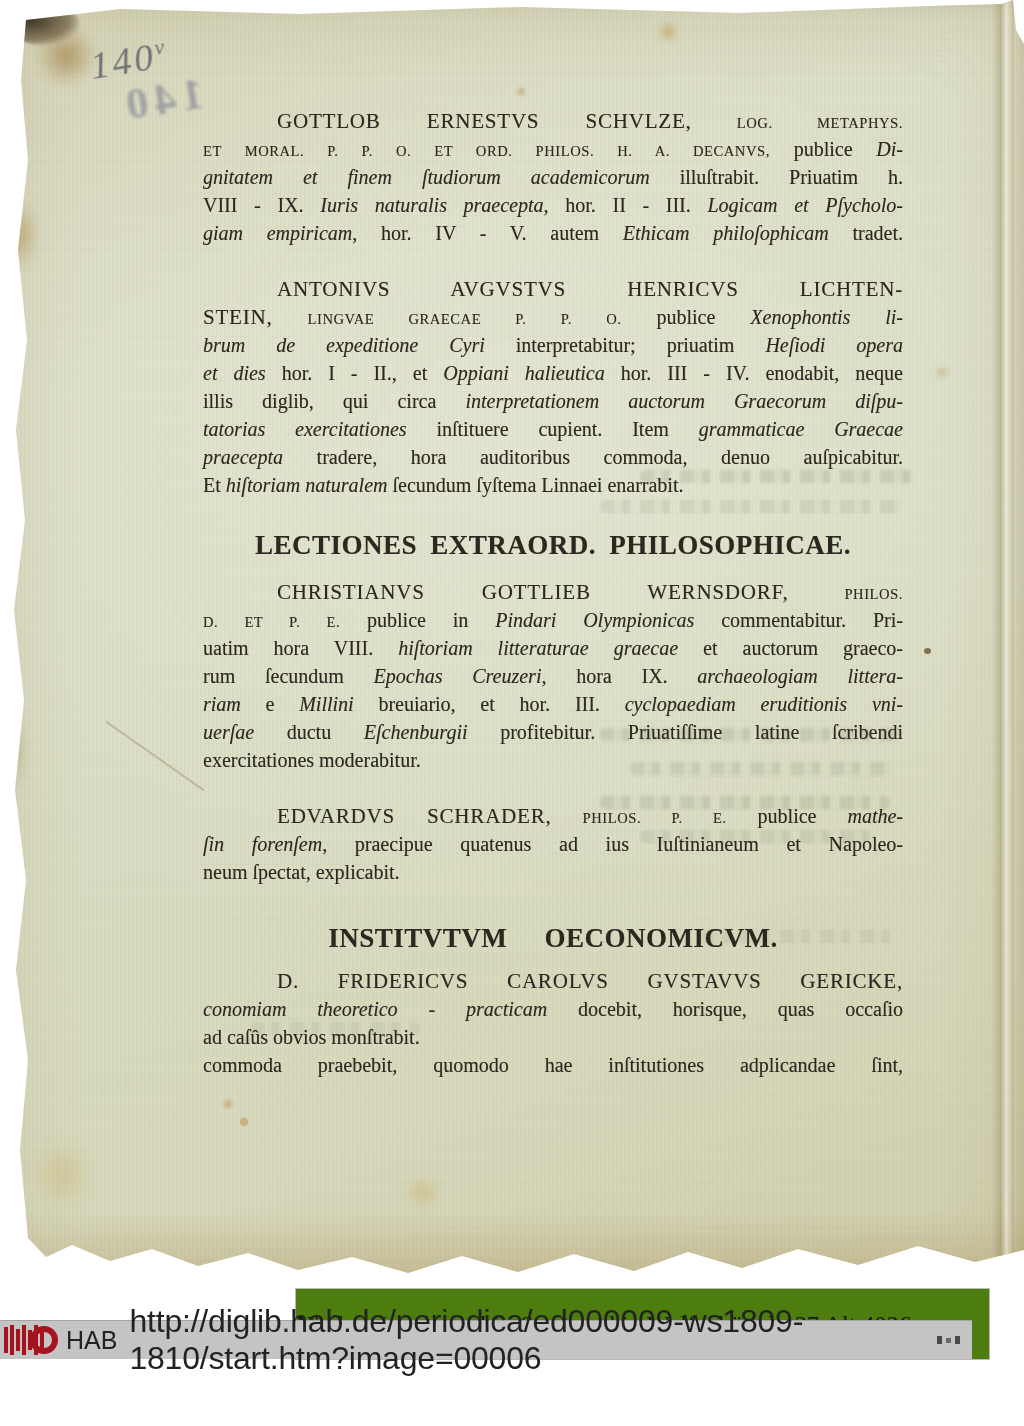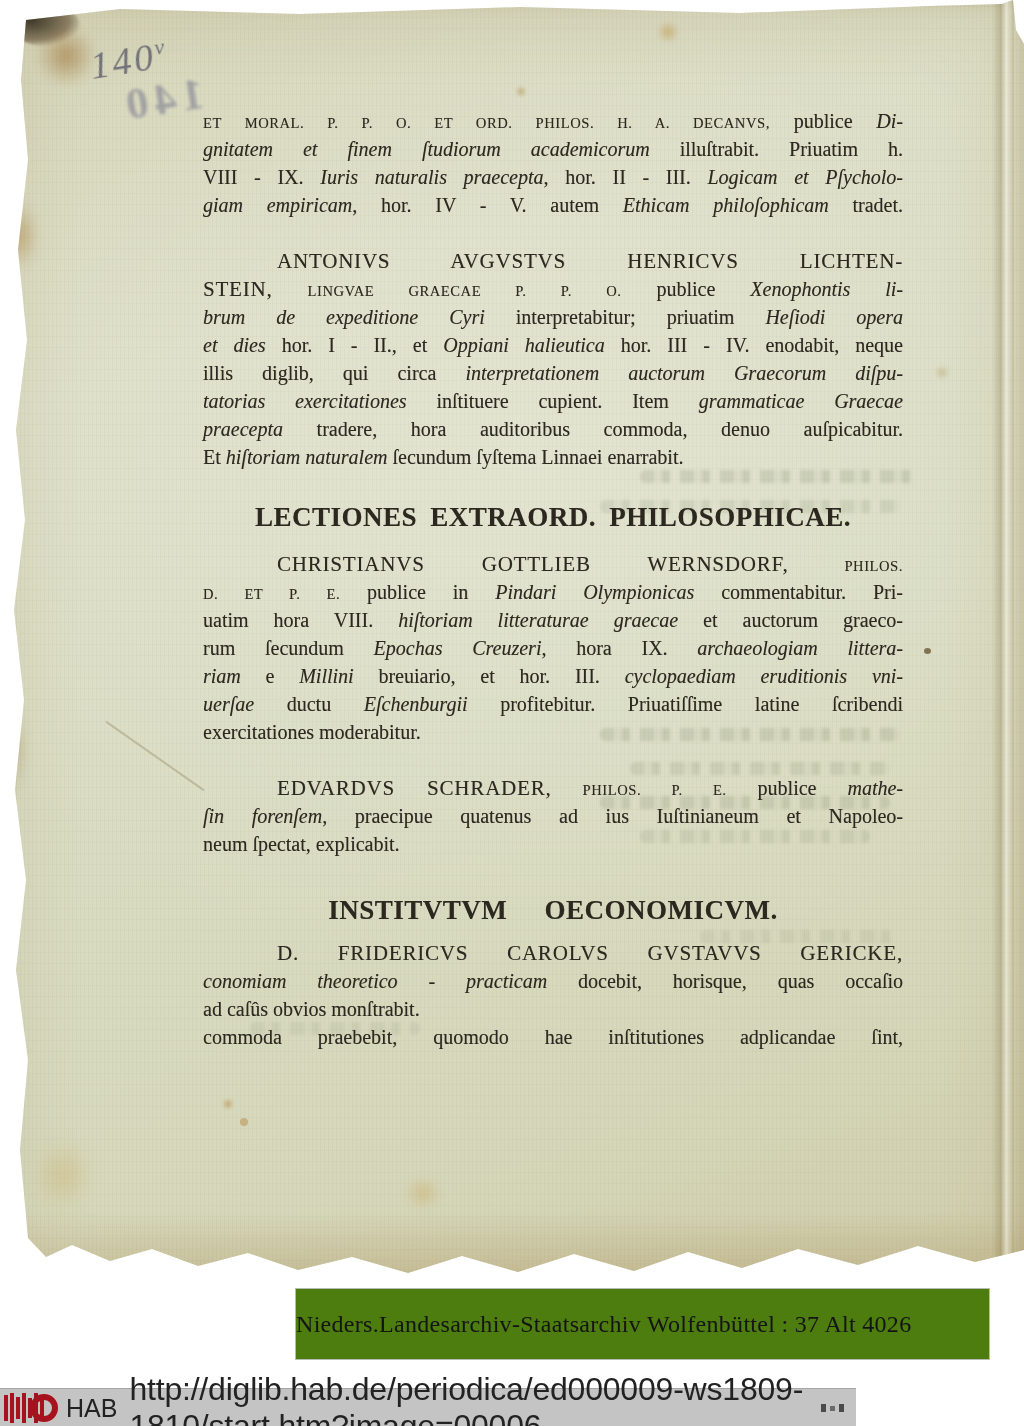--- a/index.html
+++ b/index.html
@@ -57,21 +57,21 @@
   .heading{font-size:27px;font-weight:bold;letter-spacing:.5px;word-spacing:6px;
     text-align:center;margin:30px 0 18px;white-space:pre;}
   .heading.wide{word-spacing:30px;margin:36px 0 14px;}
 
   
   .label-box{position:absolute;left:295px;top:1288px;width:693px;height:70px;background:#4d7c0f;
     border:1px solid #b9b9b9;display:flex;align-items:center;justify-content:flex-start;}
   .label-box span{font-size:24px;color:#141414;letter-spacing:.3px;}
 
   
-  .statusbar{position:absolute;left:0;top:1388px;width:856px;height:38px;background:#c4c4c4;
+  .statusbar{position:absolute;left:0;top:1320px;width:972px;height:38px;background:#c4c4c4;
     border-top:1px solid #a5a5a5;display:flex;align-items:center;
     font-family:"Liberation Sans","DejaVu Sans",sans-serif;color:#222222;}
   .statusbar .logo{margin-left:2px;flex:0 0 auto;}
   .statusbar .src{margin-left:8px;font-size:25px;}
   .statusbar .url{margin-left:12px;font-size:32px;letter-spacing:-0.2px;}
   .endmarks{margin-left:auto;margin-right:12px;display:flex;gap:4px;align-items:center;}
   .endmarks i{display:block;width:5px;height:8px;background:#4a4a4a;}
   .endmarks i:nth-child(2){height:5px;background:#6a6a6a;}
 </style>
 </head>
@@ -104,20 +104,21 @@
     <div class="smudge" style="left:600px;top:796px;width:290px;"></div>
     <div class="smudge" style="left:640px;top:830px;width:230px;opacity:.8;"></div>
     <div class="smudge" style="left:700px;top:930px;width:200px;opacity:.6;"></div>
     <div class="smudge" style="left:250px;top:1022px;width:170px;opacity:.6;"></div>
 
     <div class="folio"><span>140</span><sup>v</sup></div>
     <div class="stamp">140</div>
 
     <div class="doc">
         <div class="para">
+          <div class="line first"><span class="run-n">GOTTLOB ERNESTVS SCHVLZE,</span><span class="run-r"> </span><span class="run-c">LOG. METAPHYS.</span></div>
           <div class="line"><span class="run-c">ET MORAL. P. P. O. ET ORD. PHILOS. H. A. DECANVS,</span><span class="run-r"> publice </span><span class="run-i">Di-</span></div>
           <div class="line"><span class="run-i">gnitatem et finem ſtudiorum academicorum</span><span class="run-r"> illuſtrabit.  Priuatim h.</span></div>
           <div class="line"><span class="run-r">VIII - IX. </span><span class="run-i">Iuris naturalis praecepta</span><span class="run-r">, hor. II - III. </span><span class="run-i">Logicam et Pſycholo-</span></div>
           <div class="line"><span class="run-i">giam empiricam</span><span class="run-r">, hor. IV - V. autem </span><span class="run-i">Ethicam philoſophicam</span><span class="run-r"> tradet.</span></div>
         </div>
         <div class="para">
           <div class="line first"><span class="run-n">ANTONIVS AVGVSTVS HENRICVS LICHTEN-</span></div>
           <div class="line"><span class="run-n">STEIN,</span><span class="run-r"> </span><span class="run-c">LINGVAE GRAECAE P. P. O.</span><span class="run-r"> publice </span><span class="run-i">Xenophontis li-</span></div>
           <div class="line"><span class="run-i">brum de expeditione Cyri</span><span class="run-r"> interpretabitur; priuatim </span><span class="run-i">Heſiodi opera</span></div>
           <div class="line"><span class="run-i">et dies</span><span class="run-r"> hor. I - II., et </span><span class="run-i">Oppiani halieutica</span><span class="run-r"> hor. III - IV. enodabit, neque</span></div>

